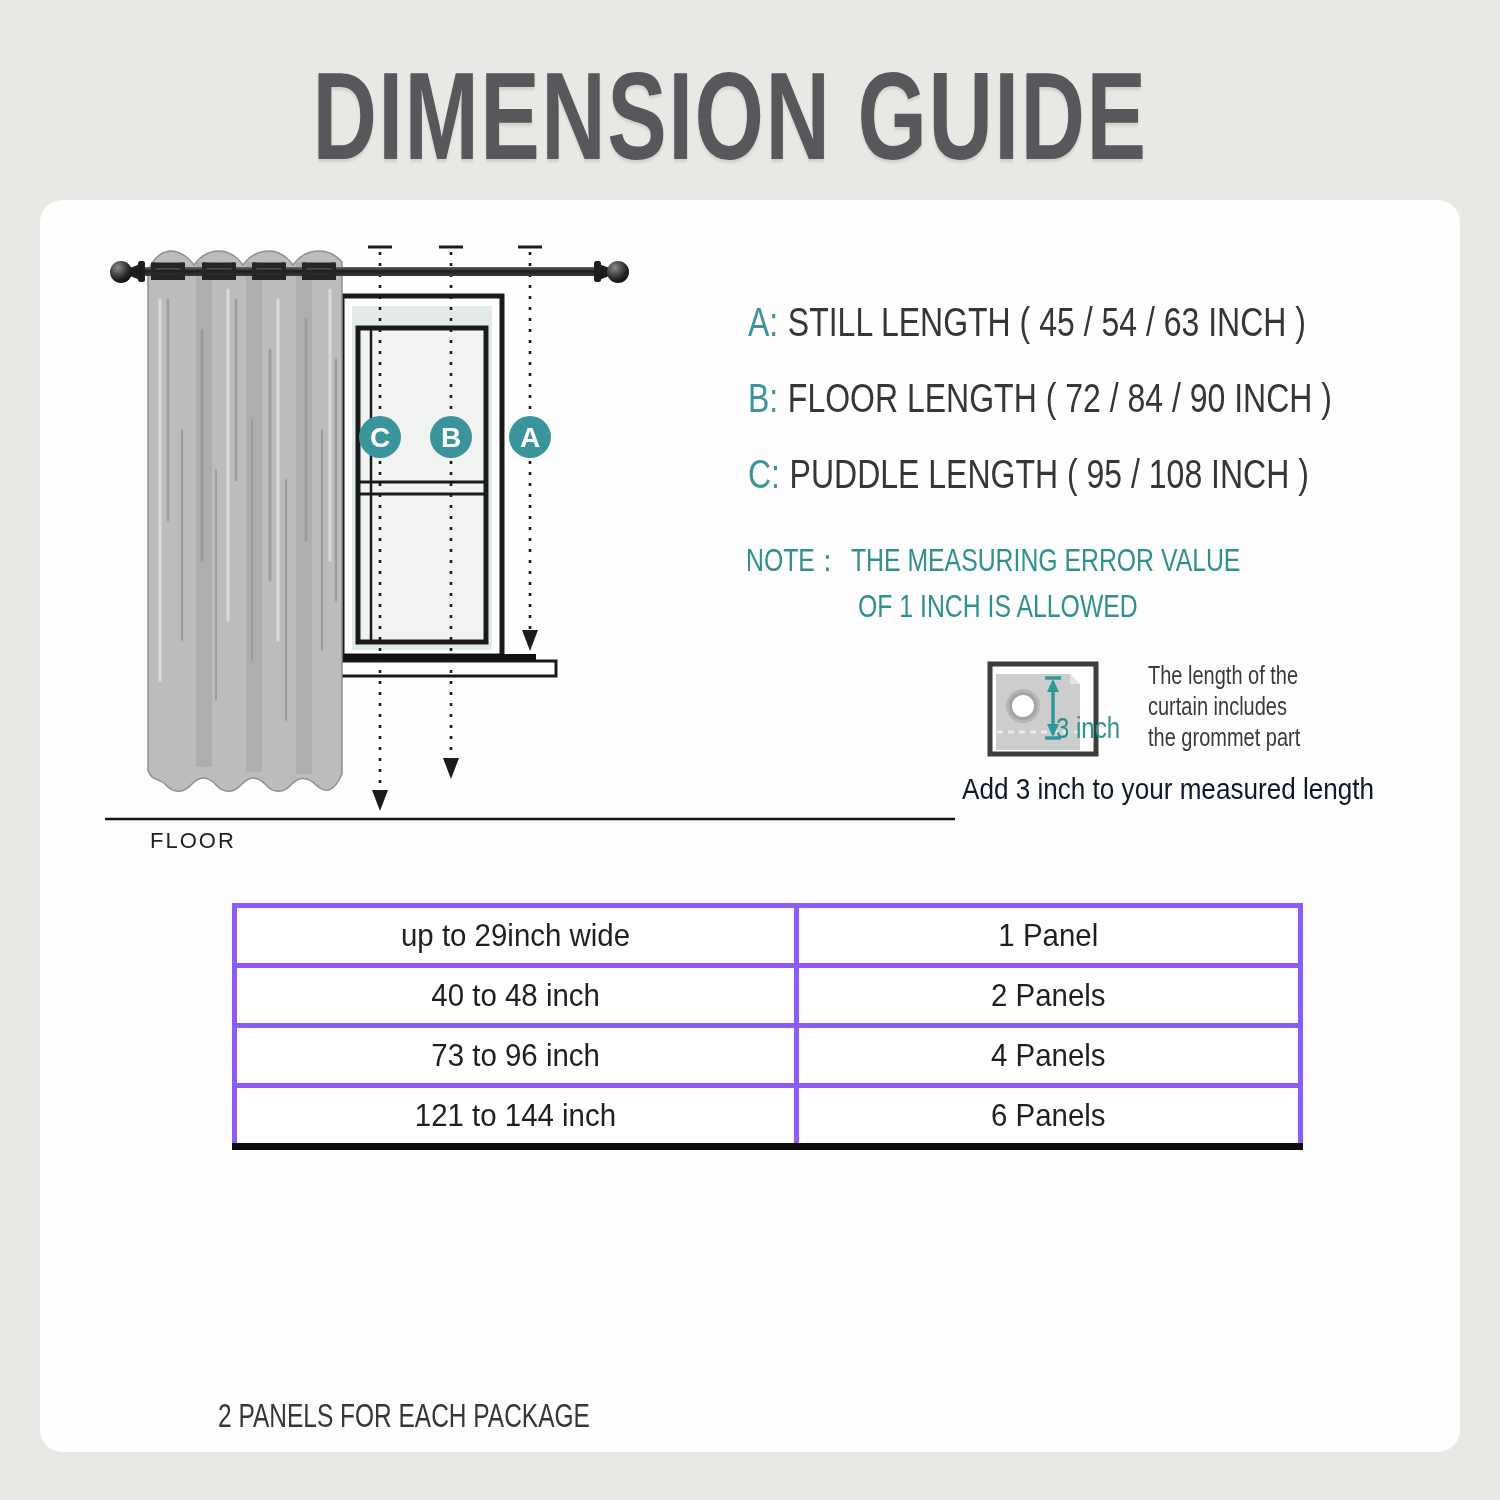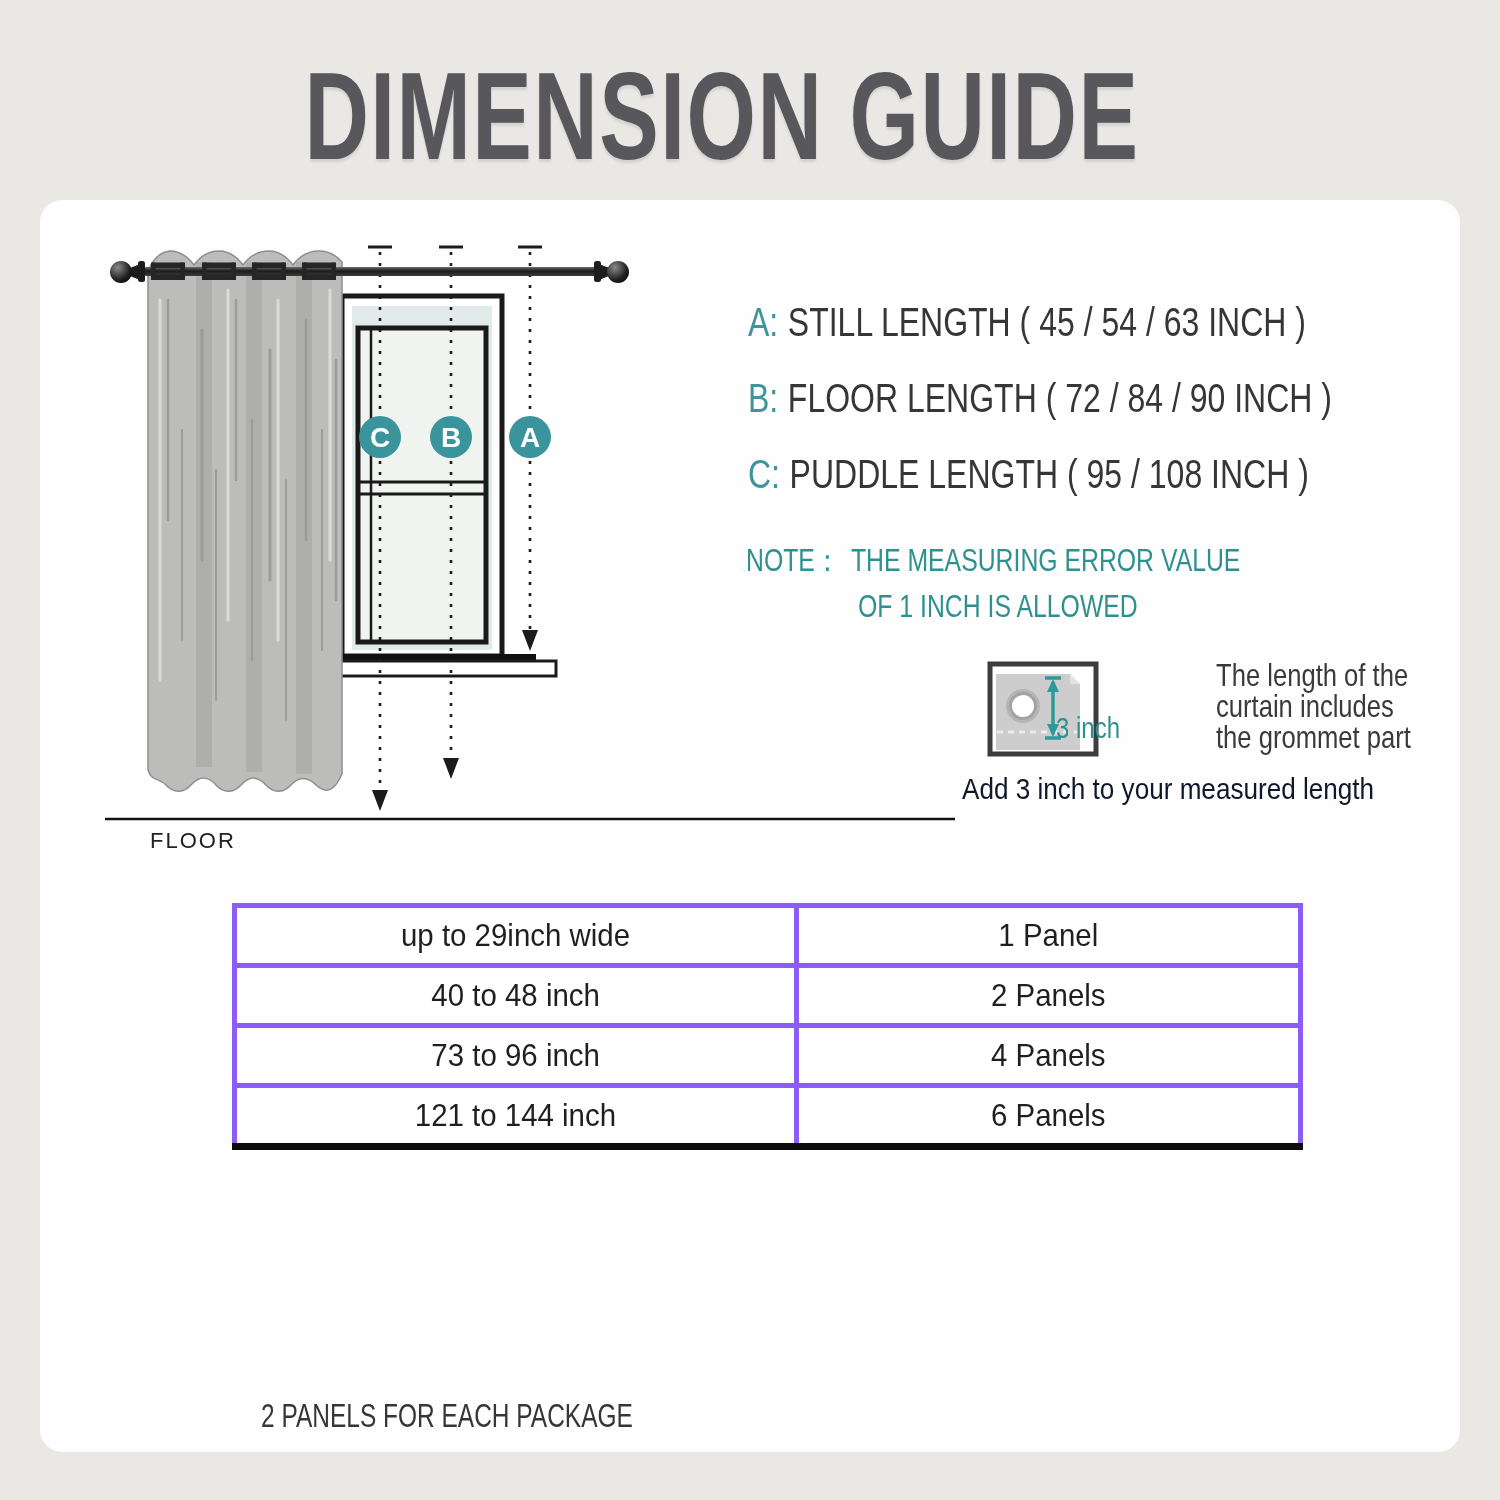--- a/index.html
+++ b/index.html
@@ -1,48 +1,48 @@
 <!DOCTYPE html>
 <html><head>
 <meta charset="utf-8">
 <style>
   html,body{margin:0;padding:0;width:1500px;height:1500px;overflow:hidden;
     background:#e9e8e5;font-family:"Liberation Sans",sans-serif;position:relative;}
   .card{position:absolute;left:40px;top:200px;width:1420px;height:1252px;
     background:#fefefe;border-radius:22px;}
-  .page-title{position:absolute;top:54px;left:0;width:1444px;text-align:center;
+  .page-title{position:absolute;top:54px;left:8px;width:1444px;text-align:center;
     font-size:124px;font-weight:bold;color:#58585c;line-height:1.0;}
   .page-title .t{display:inline-block;transform:scaleX(0.72);white-space:nowrap;
     letter-spacing:2px;text-shadow:0 3px 3px rgba(0,0,0,0.10);}
   .cond{display:inline-block;transform:scaleX(0.8);transform-origin:0 50%;white-space:nowrap;}
   .condc{display:inline-block;transform:scaleX(0.92);transform-origin:50% 50%;white-space:nowrap;}
   .illu{position:absolute;left:0;top:0;width:1000px;height:880px;pointer-events:none;}
   .len-line{position:absolute;left:748px;font-size:40px;color:#363636;}
   .len-line .pfx{color:#3f959b;margin-right:12px;}
   .l-a{top:300px}.l-b{top:376px}.l-c{top:452px}
   .note-1{position:absolute;left:746px;top:540px;font-size:31px;color:#2e9190;}
   .note-1 .pfx{margin-right:14px;}
   .note-2{position:absolute;left:858px;top:589px;font-size:31px;color:#2e9190;}
   .grom-svg{position:absolute;left:985px;top:658px;width:130px;height:104px;}
   .grom-meas{position:absolute;left:1056px;top:711px;font-size:30px;color:#2e9190;}
   .grom-meas .cond{transform:scaleX(0.8);}
-  .grom-desc{position:absolute;left:1216px;top:660px;font-size:32px;line-height:31px;color:#3a3a3a;}
+  .grom-desc{position:absolute;left:1148px;top:660px;font-size:25px;line-height:31px;color:#3a3a3a;}
   .grom-desc span{display:block;transform:scaleX(0.8);transform-origin:0 50%;white-space:nowrap;}
   .grom-tip{position:absolute;left:962px;top:772px;font-size:30px;color:#0f172a;}
   .grom-tip .cond{transform:scaleX(0.87);}
   table.panels{position:absolute;left:232px;top:903px;width:1066px;
     border-collapse:collapse;table-layout:fixed;
     border:5px solid #0c0c0c;border-bottom-width:7px;}
   table.panels col.c1{width:562px;} table.panels col.c2{width:504px;}
   table.panels th{background:#3d959b;color:#ffffff;font-size:33px;font-weight:bold;
     height:56px;border:3px solid #0c0c0c;border-bottom-width:5px;text-align:center;letter-spacing:1px;}
   table.panels th .condc{transform:scaleX(0.9);}
   table.panels td{height:53px;border:5px solid #8b5cf6;text-align:center;
     font-size:32px;color:#1f1f1f;background:#ffffff;}
-  .footer-note{position:absolute;left:218px;top:1396px;font-size:34px;color:#363636;margin-left:43px;}
+  .footer-note{position:absolute;left:218px;top:1396px;font-size:34px;color:#363636;}
   .footer-note .cond{transform:scaleX(0.72);}
 </style>
 </head>
 <body>
 
 <div class="page-title"><span class="t">DIMENSION GUIDE</span></div>
 
 <div class="card"></div>
 
 <svg class="illu" viewBox="0 0 1000 880" aria-hidden="true">

